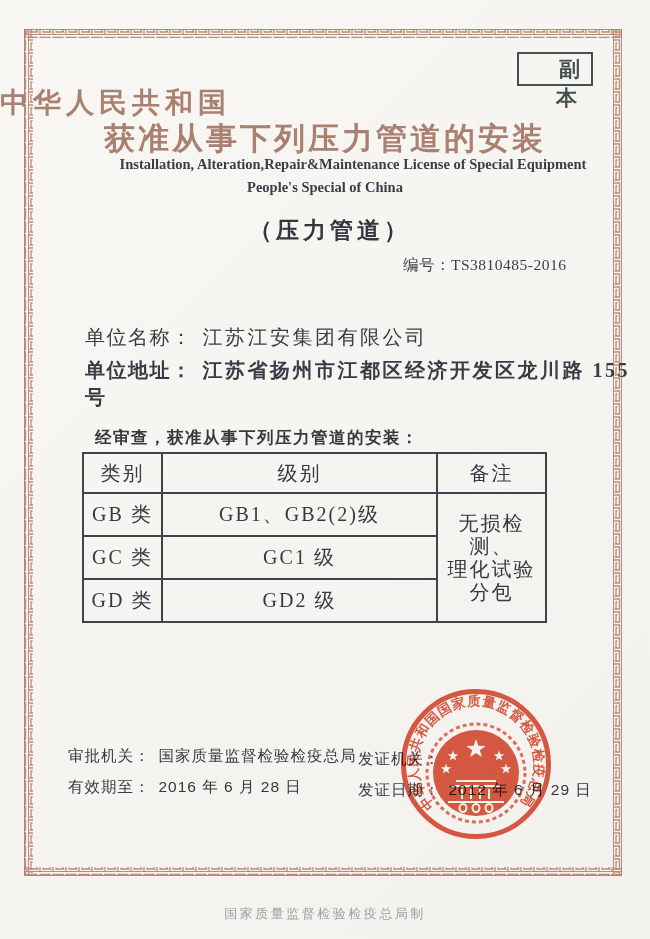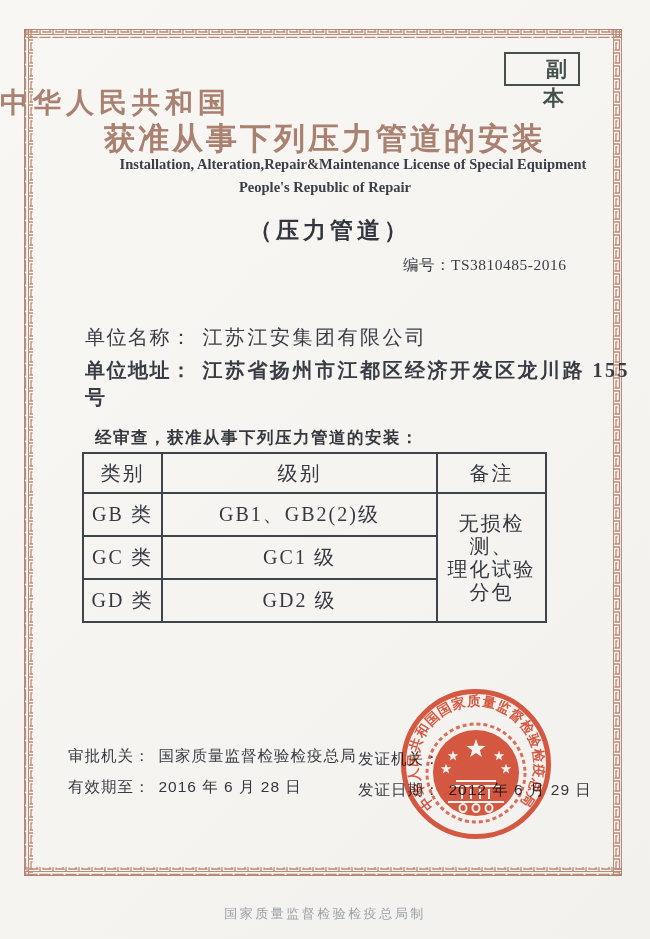--- a/index.html
+++ b/index.html
@@ -9,21 +9,21 @@
     font-family:"Liberation Serif", serif;
     position:relative;
     overflow:hidden;
   }
   .page{
     position:absolute;left:0;top:0;width:650px;height:939px;
     background:linear-gradient(135deg,#f8f7f4 0%,#f6f4f1 55%,#f3f1ee 100%);
   }
   .frame-svg{position:absolute;left:0;top:0;width:650px;height:939px;pointer-events:none;}
   .badge{
-    position:absolute;left:504px;top:52px;width:76px;height:34px;
+    position:absolute;left:517px;top:52px;width:76px;height:34px;
     border:2.5px solid #44504b;box-sizing:border-box;
     color:#44504b;font-weight:bold;font-size:21px;line-height:29px;
     text-align:center;letter-spacing:6px;text-indent:6px;
     font-family:"Liberation Sans", sans-serif;
     padding-left:29px;
   }
   .title-cn1{
     position:absolute;left:0;top:84px;width:650px;text-align:left;
     color:#aa8070;font-weight:bold;font-size:28px;letter-spacing:5px;
     font-family:"Liberation Sans", sans-serif;
@@ -118,21 +118,21 @@
     <rect x="24" y="29" width="9" height="847" fill="url(#meanderV)"></rect>
     <rect x="613" y="29" width="9" height="847" fill="url(#meanderV)"></rect>
     <rect x="24.5" y="29.5" width="597" height="846" fill="none" stroke="#a87763" stroke-width="0.8"></rect>
   </svg>
 
   <div class="badge">副 本</div>
 
   <div class="title-cn1">中华人民共和国</div>
   <div class="title-cn2">获准从事下列压力管道的安装</div>
   <div class="title-en1">Installation, Alteration,Repair&amp;Maintenance License of Special Equipment</div>
-  <div class="title-en2">People's Republic of Repair</div>
+  <div class="title-en2">People's Special of China</div>
 
   <div class="subtitle">（压力管道）</div>
 
   <div class="license-no">
     <span>编号：</span><span>TS3810485-2016</span>
   </div>
 
   <div class="info-line unit-name">
     <span class="info-label">单位名称：</span><span class="info-value">江苏江安集团有限公司</span>
   </div>

